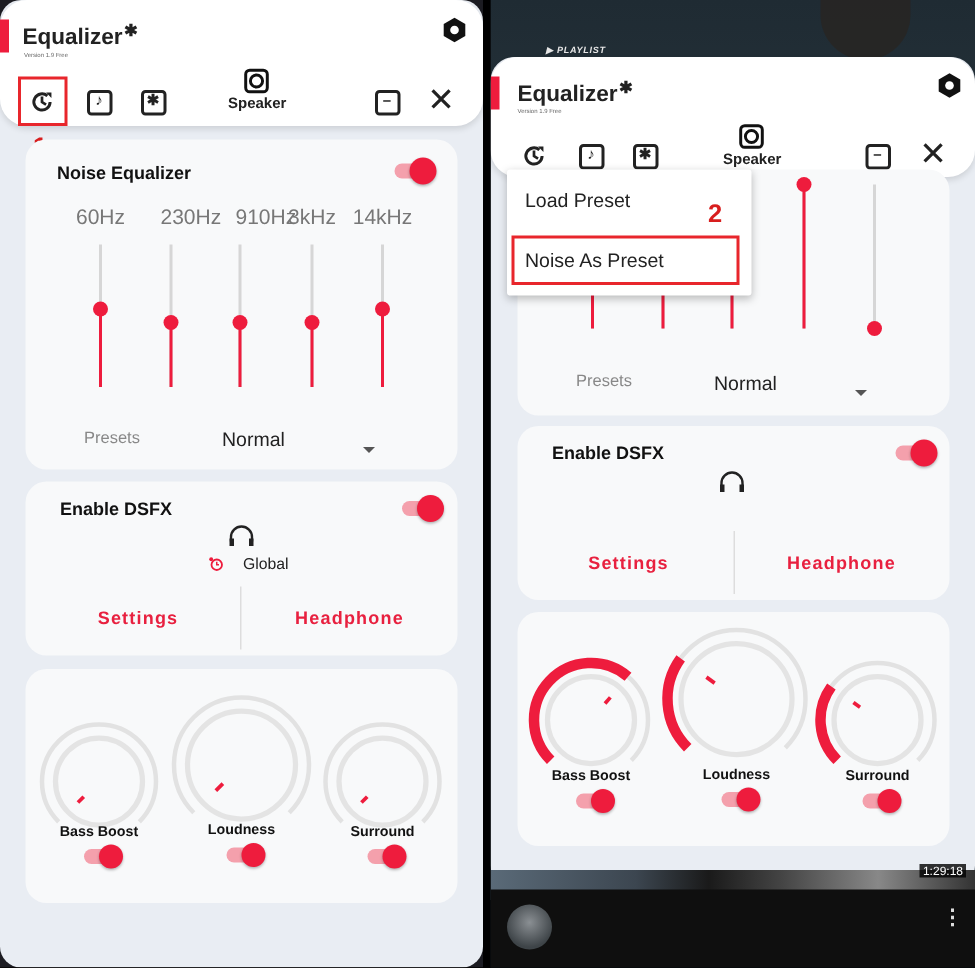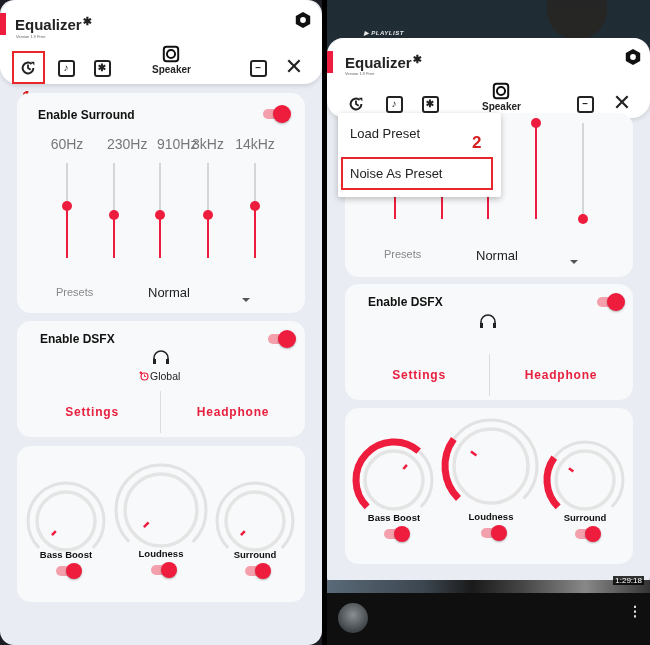--- a/index.html
+++ b/index.html
@@ -124,21 +124,21 @@
         <div class="sq-icon">–</div>
       </div>
       <div class="toolbar-icon" style="left:282px; top:55px;">
         <span class="close-x">✕</span>
       </div>
     </div>
 
     <div class="step-num" style="left:22px; top:88px;">1</div>
 
     <div class="card" style="left:17px; top:93px; width:288px; height:220px;">
-      <div class="card-title" style="left:21px; top:15px;">Enable Surround</div>
+      <div class="card-title" style="left:21px; top:15px;">Noise Equalizer</div>
       <div class="toggle" style="left:246px; top:12px;">
           <div class="track"></div>
           <div class="thumb"></div>
         </div>
 
       <div id="left-bands">
           <div class="freq-label" style="left: 30px; top: 43px;">60Hz</div>
           <div class="slider" style="left: 44px; top: 70px; height: 95px;">
             <div class="rail" style="height: 95px;"></div>
             <div class="fill" style="top: 42.75px; height: 52.25px;"></div>
@@ -179,21 +179,21 @@
       <div class="card-title" style="left:23px; top:11px;">Enable DSFX</div>
       <div class="toggle" style="left:251px; top:9px;">
           <div class="track"></div>
           <div class="thumb"></div>
         </div>
       <svg class="headphone-icon" style="left:134px; top:28px;" viewBox="0 0 20 16">
         <path d="M3 12V9a7 7 0 0 1 14 0v3" fill="none" stroke="#222" stroke-width="1.6"></path>
         <rect x="2" y="10" width="3" height="5" fill="#222"></rect>
           <rect x="15" y="10" width="3" height="5" fill="#222"></rect>
       </svg>
-      <div class="device-line" style="left:122px; top:49px;">
+      <div class="device-line" style="left:122px; top:49px;gap:12px;">
         <svg class="timer-icon" viewBox="0 0 10 10">
             <circle cx="5.5" cy="5.5" r="3.5" fill="none" stroke="#ee1c3d" stroke-width="1.2"></circle>
             <circle cx="1.8" cy="1.8" r="1.3" fill="#ee1c3d"></circle>
             <path d="M5.5 3.5v2h1.5" stroke="#ee1c3d" stroke-width="1" fill="none"></path>
           </svg>
         <span>Global</span>
       </div>
       <div class="link-btn" style="left:30px; top:84px; width:90px;">Settings</div>
       <div class="vdivider" style="left:143px; top:70px; height:42px;"></div>
       <div class="link-btn" style="left:166px; top:84px; width:100px;">Headphone</div>

